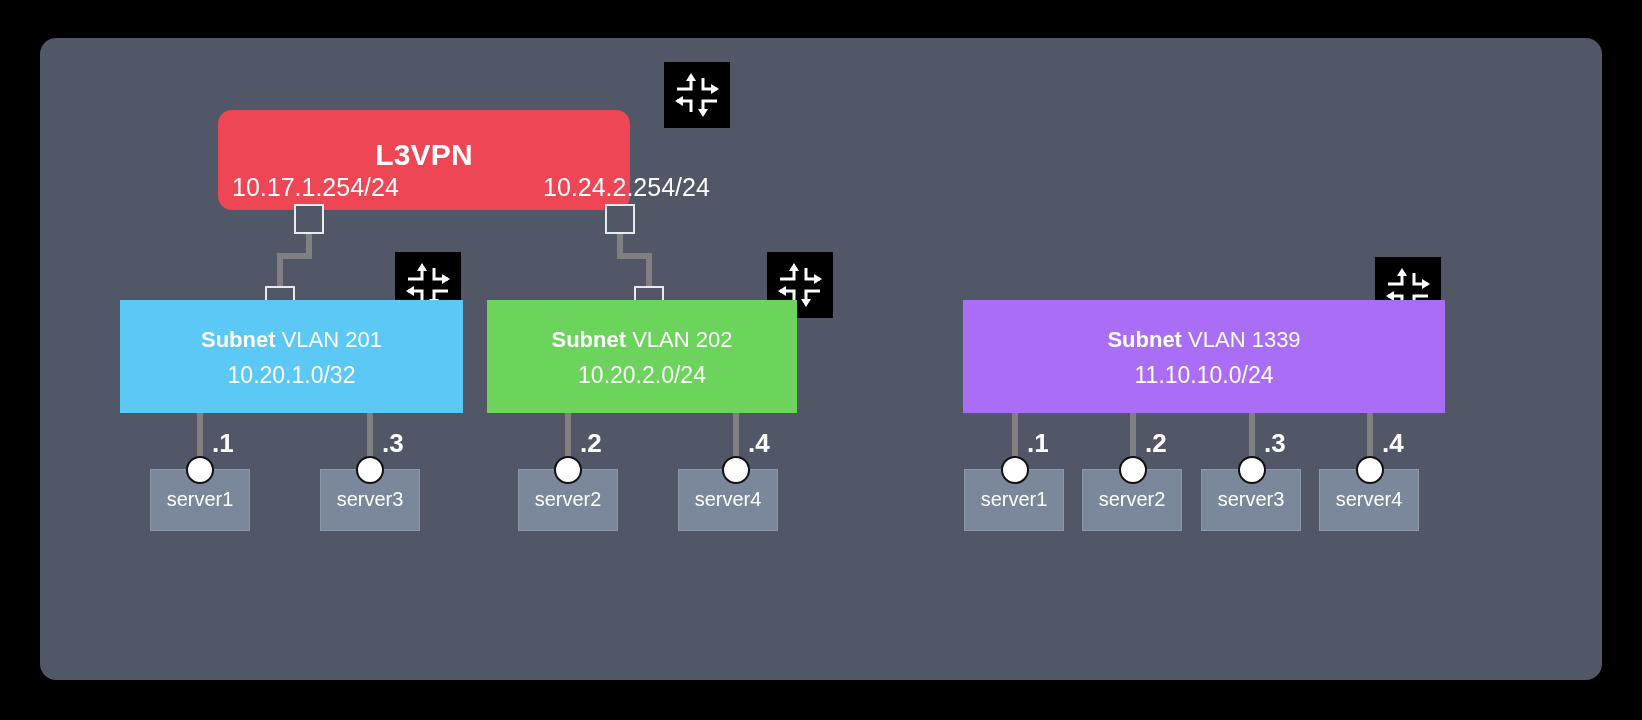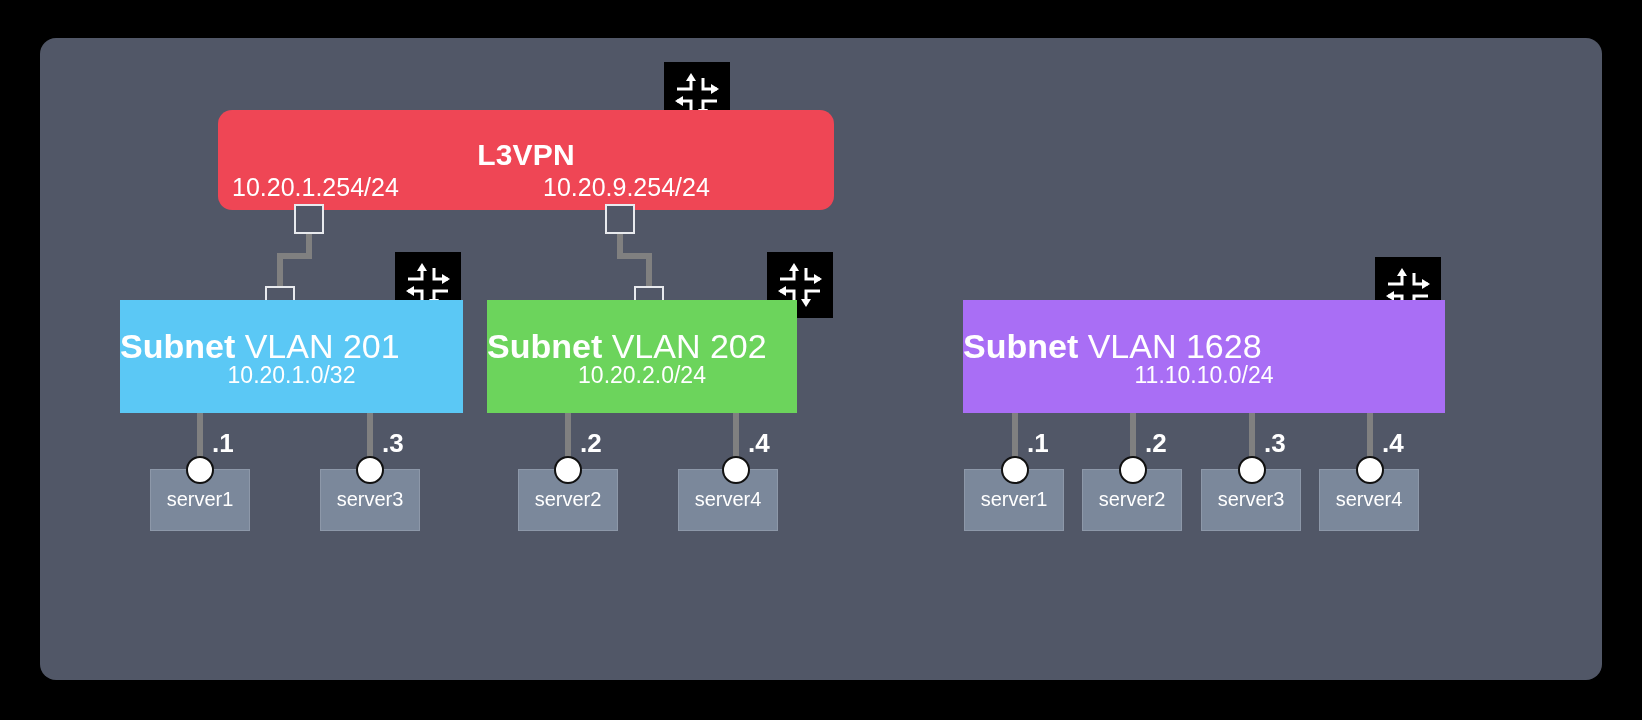--- a/index.html
+++ b/index.html
@@ -70,22 +70,22 @@
   }
 
   
   .subnet {
     color: #ffffff;
   }
   .subnet-title {
     position: absolute;
     left: 0; right: 0;
     top: 27px;
-    text-align: left;
-    font-size: 34px;
+    text-align: center;
+    font-size: 22px;
     white-space: nowrap;
     color: #ffffff;
   }
   .subnet-title b { font-weight: bold; }
   .subnet-title span.light { font-weight: normal; }
   .subnet-cidr {
     position: absolute;
     left: 0; right: 0;
     top: 62px;
     text-align: center;
@@ -173,24 +173,24 @@
         </g>
         <g fill="#ffffff">
           <polygon points="17,1 12,9 22,9"></polygon>
           <polygon points="45,17 37,12 37,22"></polygon>
           <polygon points="29,45 24,37 34,37"></polygon>
           <polygon points="1,29 9,24 9,34"></polygon>
         </g>
       </svg>
     </div>
 
-    <div class="abs l3vpn" style="left:178px; top:72px; width:600px; height:100px;padding-left:16px;">
+    <div class="abs l3vpn" style="left:178px; top:72px; width:412px; height:100px;">
       <div class="l3vpn-title">L3VPN</div>
-      <div class="l3vpn-ip-left">10.20.1.254/24</div>
-      <div class="l3vpn-ip-right">10.20.9.254/24</div>
+      <div class="l3vpn-ip-left">10.17.1.254/24</div>
+      <div class="l3vpn-ip-right">10.24.2.254/24</div>
     </div>
 
     <div class="linkline" style="left:266px; top:185px; width:6px; height:36px;"></div>
 
     <div class="linkline" style="left:237px; top:215px; width:35px; height:6px;"></div>
 
     <div class="linkline" style="left:237px; top:215px; width:6px; height:48px;"></div>
     <div class="port" style="left:254px; top:166px;"></div>
     <div class="port" style="left:225px; top:248px;"></div>
 
@@ -287,21 +287,21 @@
       <div class="server-label">server2</div>
     </div>
     <div class="server-dot" style="left:514px; top:418px;"></div>
 
     <div class="server-box" style="left:638px; top:431px;">
       <div class="server-label">server4</div>
     </div>
     <div class="server-dot" style="left:682px; top:418px;"></div>
 
     <div class="abs subnet" style="left:923px; top:262px; width:482px; height:113px; background:#a96ef5;">
-      <div class="subnet-title"><b>Subnet</b> <span class="light">VLAN 1628</span></div>
+      <div class="subnet-title"><b>Subnet</b> <span class="light">VLAN 1339</span></div>
       <div class="subnet-cidr">11.10.10.0/24</div>
     </div>
 
     <div class="linkline" style="left:972px; top:375px; width:6px; height:60px;"></div>
     <div class="linkline" style="left:1090px; top:375px; width:6px; height:60px;"></div>
     <div class="linkline" style="left:1209px; top:375px; width:6px; height:60px;"></div>
     <div class="linkline" style="left:1327px; top:375px; width:6px; height:60px;"></div>
 
     <div class="ip-suffix" style="left:987px; top:390px;">.1</div>
     <div class="ip-suffix" style="left:1105px; top:390px;">.2</div>

